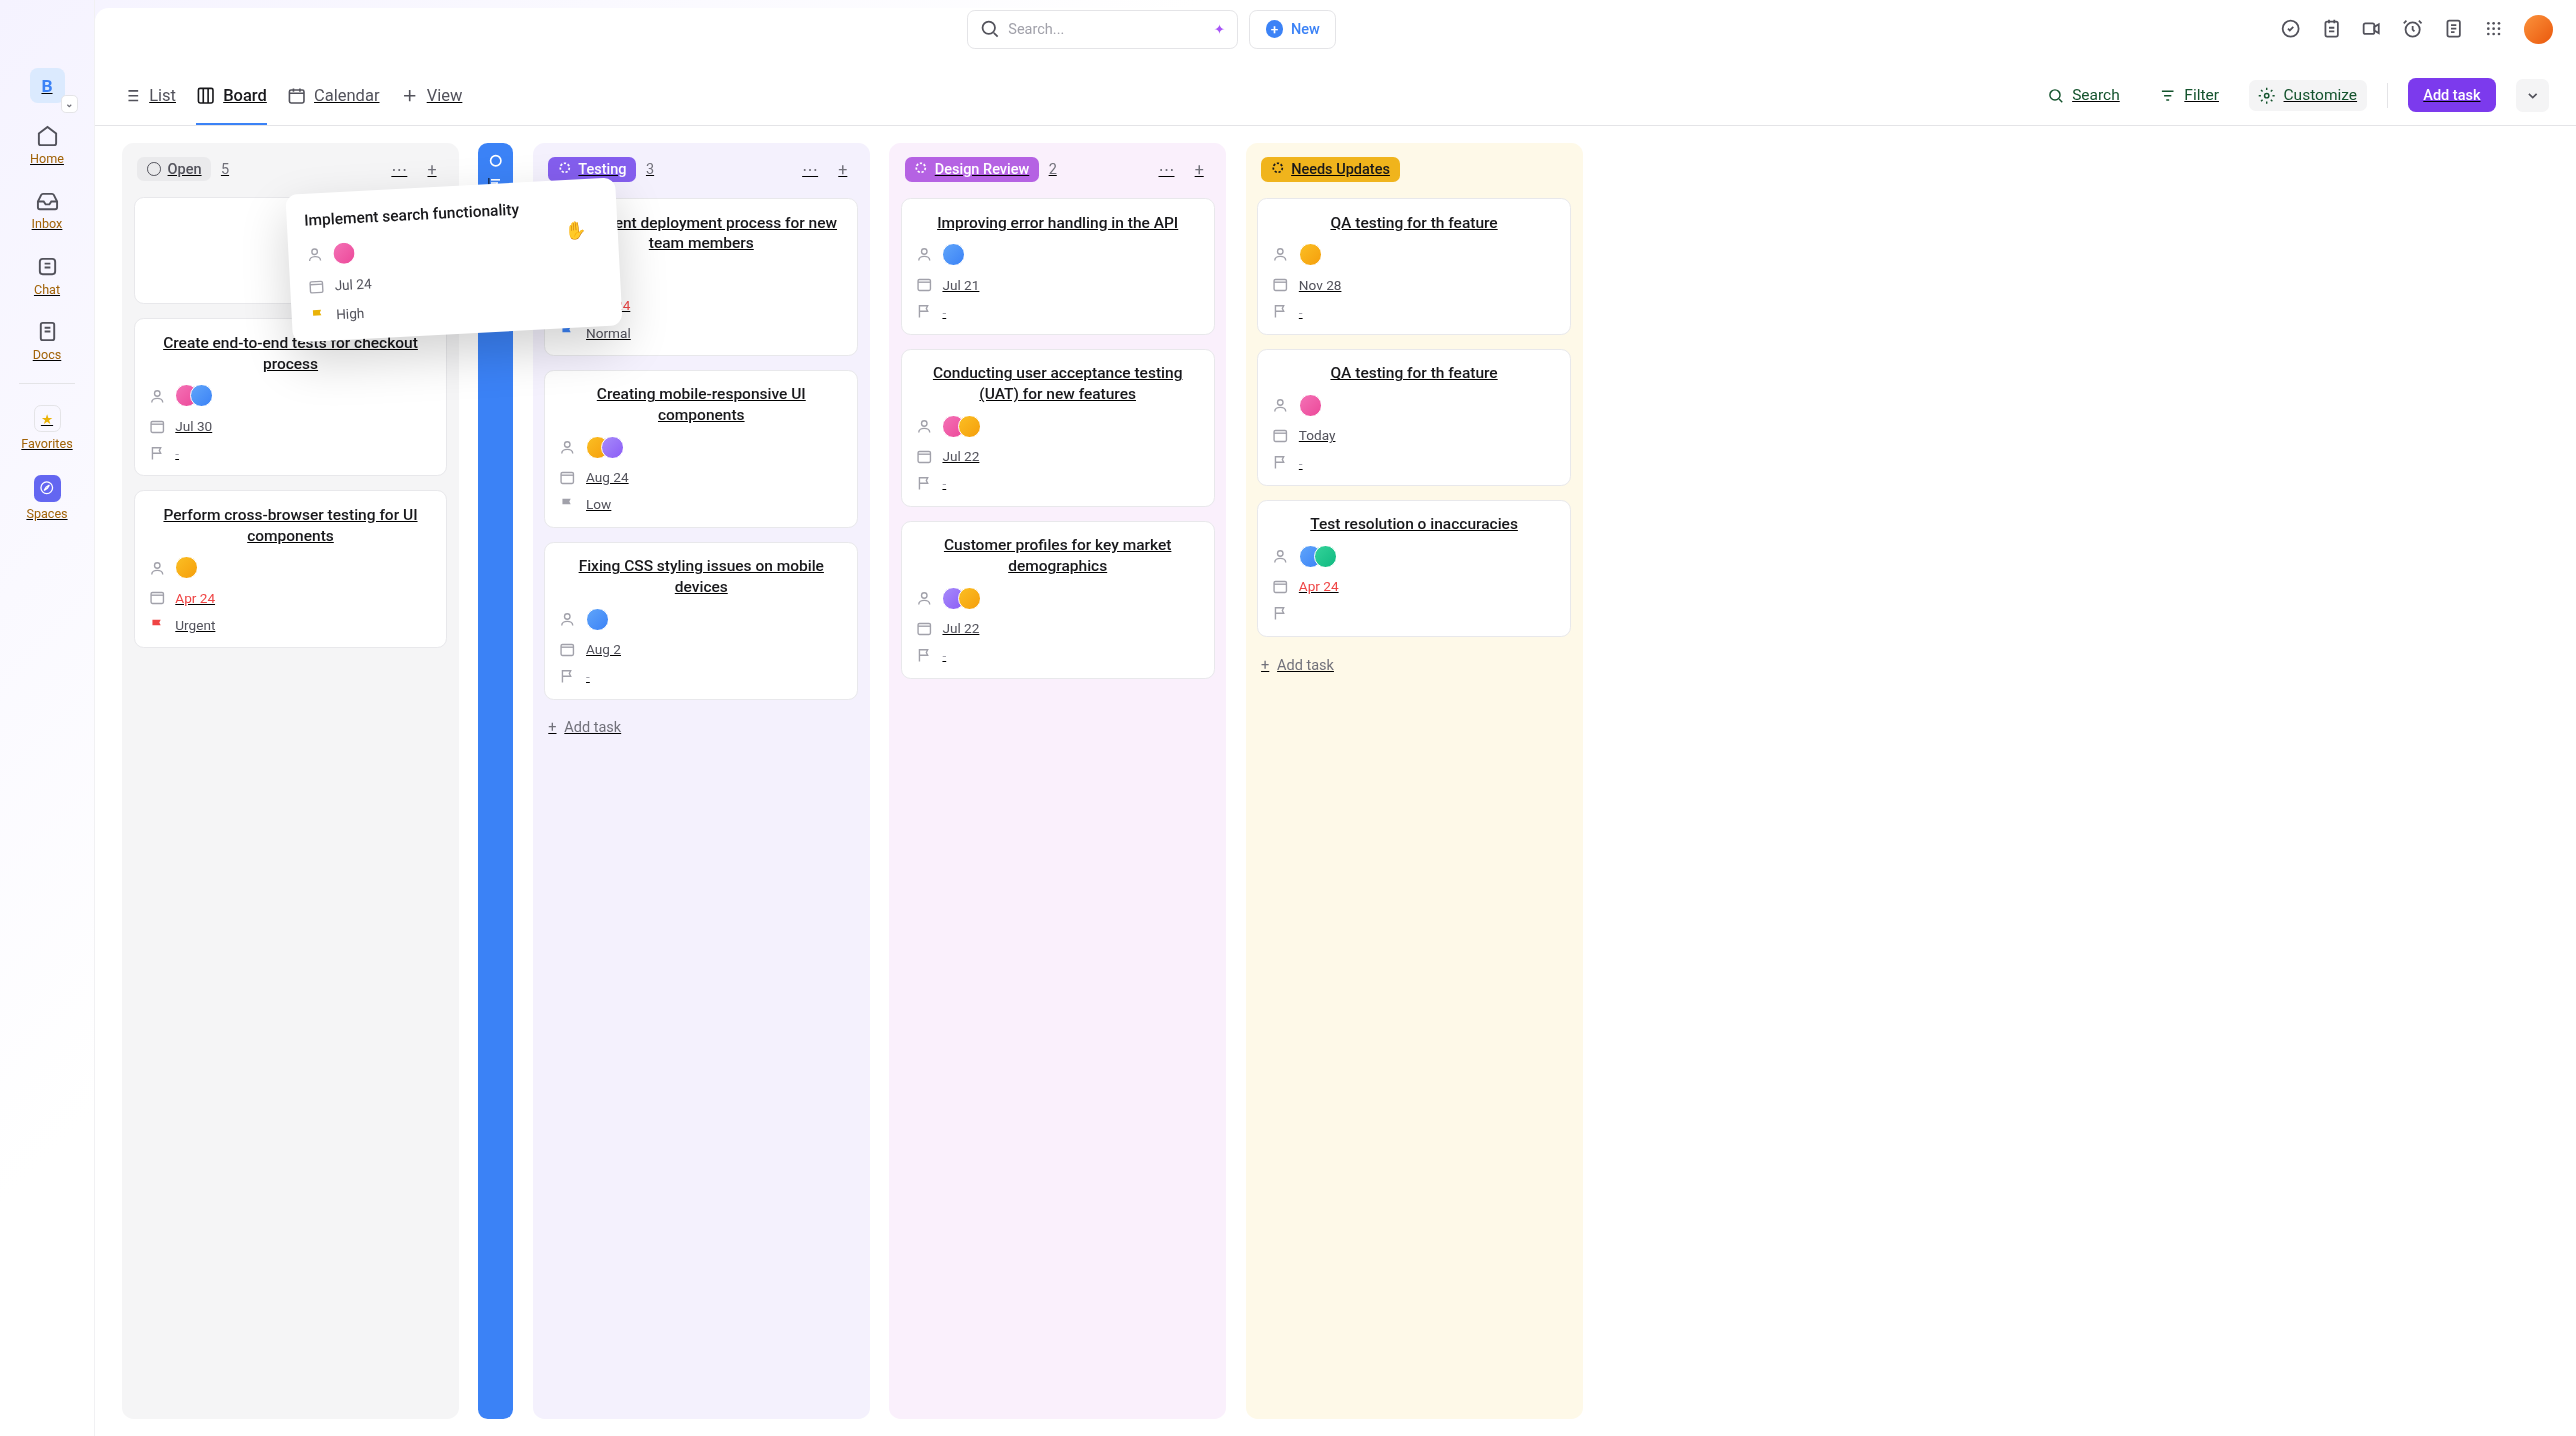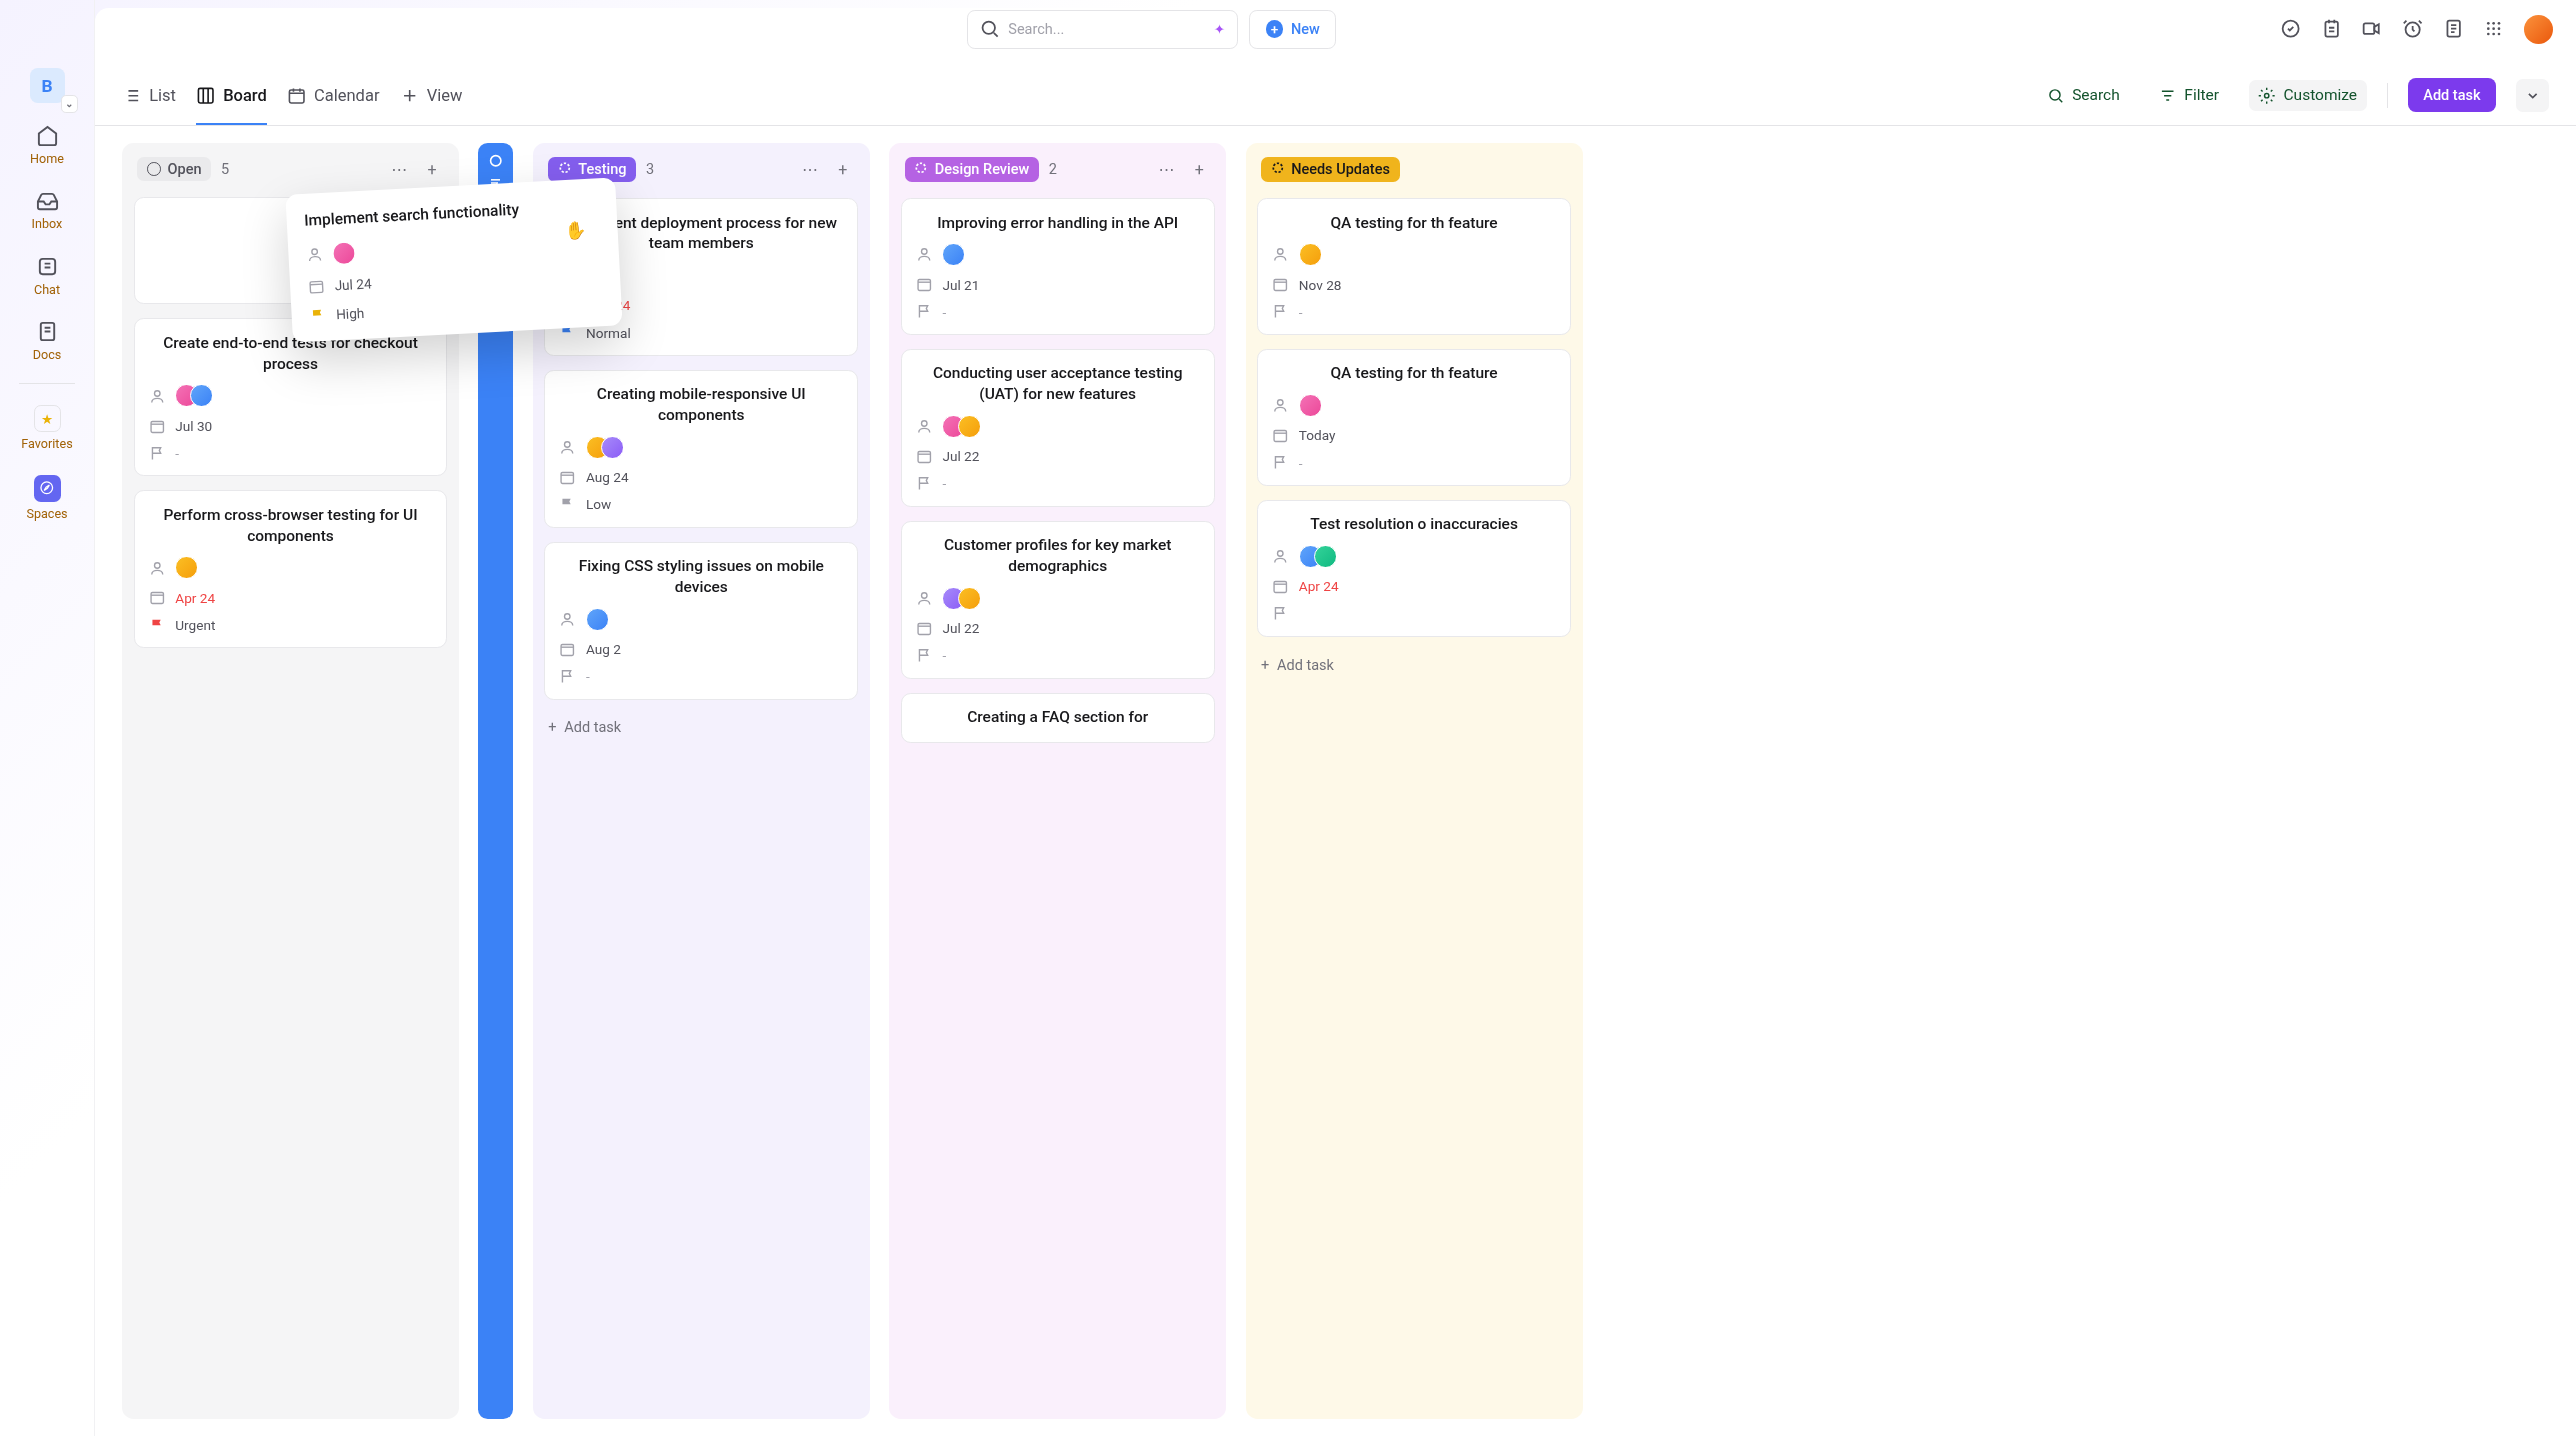--- a/index.html
+++ b/index.html
@@ -1,18 +1,18 @@
 <!DOCTYPE html>
 <html><head>
 <meta charset="utf-8">
 <style>
 * { margin: 0; padding: 0; box-sizing: border-box; font-family: -apple-system, BlinkMacSystemFont, "Segoe UI", Roboto, sans-serif; }
 body { background: linear-gradient(135deg, #f5f3ff 0%, #ffffff 30%); overflow: hidden; }
 
-.app { display: flex; height: 100vh; }
+.app { display: flex; height: 100vh; text-decoration: underline; }
 
 
 .topbar { position: fixed; top: 0; left: 0; right: 0; height: 58px; display: flex; align-items: center; padding: 0 23px; z-index: 100; }
 .topbar-center { flex: 1; display: flex; justify-content: center; gap: 11.6px; }
 .search-box { width: 271px; height: 39px; background: #fff; border: 1px solid #e4e4e7; border-radius: 7.8px; display: flex; align-items: center; padding: 0 11.6px; gap: 7.8px; }
 .search-box input { border: none; outline: none; flex: 1; font-size: 14.5px; background: transparent; }
 .search-box input::placeholder { color: #a1a1aa; }
 .sparkle { color: #a855f7; font-size: 13.6px; }
 .new-btn { height: 39px; padding: 0 15.5px; background: #fff; border: 1px solid #e4e4e7; border-radius: 7.8px; display: flex; align-items: center; gap: 7.8px; color: #3b82f6; font-size: 14.5px; font-weight: 500; cursor: pointer; }
 .new-btn .plus-circle { width: 17.4px; height: 17.4px; background: #3b82f6; border-radius: 50%; color: #fff; display: flex; align-items: center; justify-content: center; font-size: 13.6px; }
@@ -583,23 +583,20 @@
             </div>
           <div class="card-row">
               <span class="row-icon">
                 <svg viewBox="0 0 24 24" fill="none" stroke="currentColor" stroke-width="2">
                   <path d="M5 21V4h12l-2 4 2 4H5"></path>
                 </svg>
               </span>
               <span class="dash">-</span>
             </div>
         </div>
-        <div class="card">
-          <div class="card-title">Creating a FAQ section for</div>
-        </div>
       </div>
 
       <div class="column needs">
         <div class="col-header">
           <div class="status-pill needs">
             <span><svg width="13.6" height="13.6" viewBox="0 0 24 24" fill="none" stroke="currentColor" stroke-width="3">
                   <circle cx="12" cy="12" r="8" stroke-dasharray="4 3"></circle>
                 </svg></span>
             <span>Needs Updates</span>
           </div>

